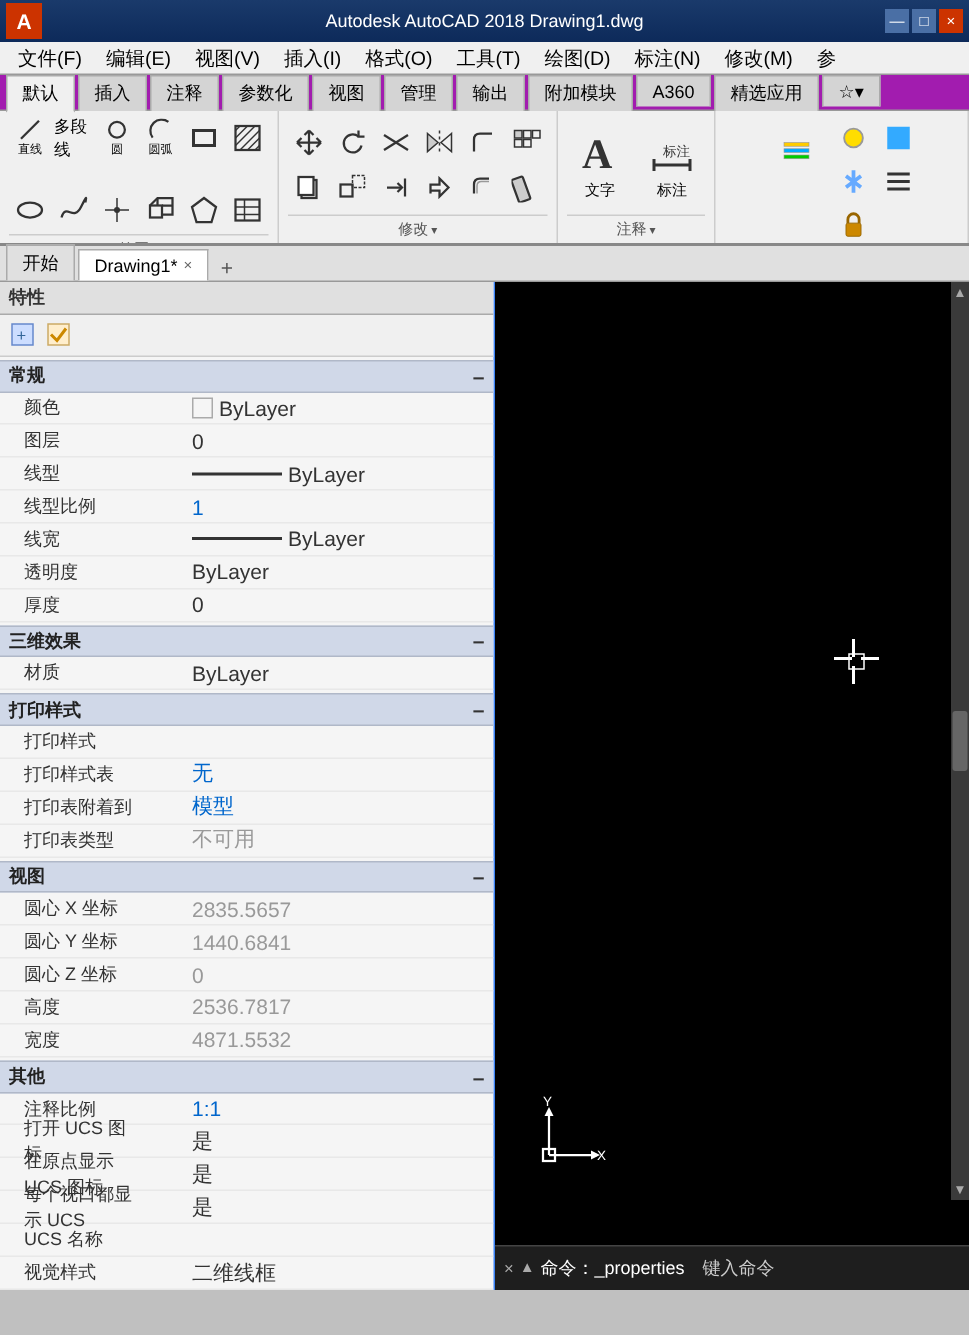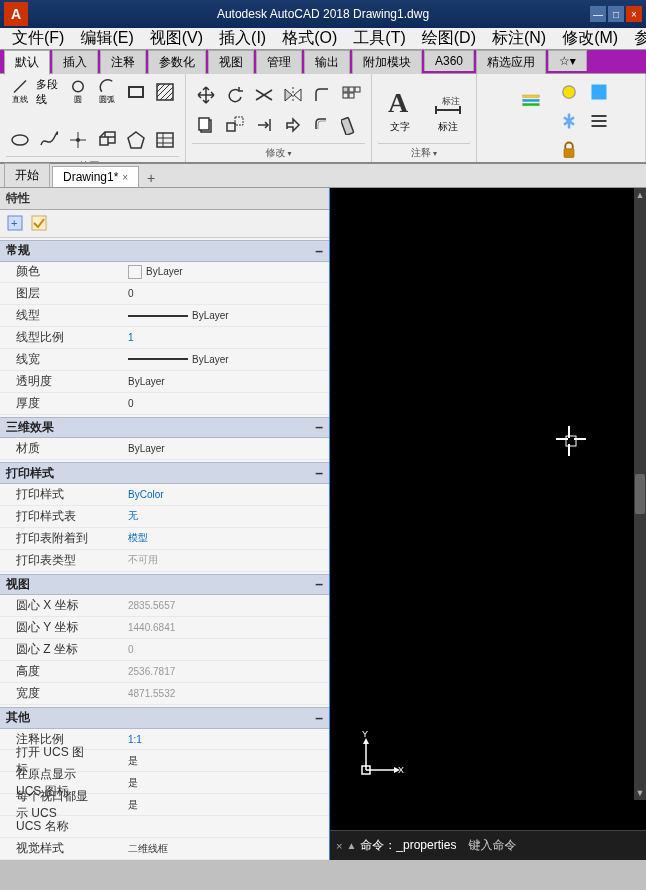--- a/index.html
+++ b/index.html
@@ -26,21 +26,21 @@
     #titlebar-controls span {
       width: 16px; height: 16px; background: #4a6fa5; display: flex; align-items: center; justify-content: center; color: white; font-size: 10px; cursor: pointer;
     }
 
     
     #menubar {
       height: 22px;
       background: #f0f0f0;
       display: flex; align-items: center;
       border-bottom: 1px solid #999;
-      font-size: 16px;
+      font-size: 13px;
       padding: 0 4px;
     }
     #menubar span {
       padding: 2px 8px; cursor: pointer; white-space: nowrap;
     }
 
     
     #ribbon-tabs {
       height: 24px;
       background: #a21caf;
@@ -208,21 +208,21 @@
       width: 100px;
       padding: 0 6px 0 16px;
       color: #333;
       font-size: 12px;
       flex-shrink: 0;
     }
     .prop-value {
       flex: 1;
       padding: 0 4px;
       color: #333;
-      font-size: 10px;
+      font-size: 14px;
     }
     .prop-value.blue { color: #0066cc; }
     .prop-value.gray { color: #999; }
     .prop-value.has-line {
       display: flex; align-items: center; gap: 4px;
     }
     .prop-line {
       flex: 1; height: 2px; background: #333; max-width: 60px;
     }
 
@@ -640,21 +640,20 @@
       <div class="prop-label">材质</div>
       <div class="prop-value">ByLayer</div>
     </div>
 
     <div class="prop-section-header">
       <span>打印样式</span>
       <span class="prop-section-minus">–</span>
     </div>
     <div class="prop-row">
       <div class="prop-label">打印样式</div>
-      <div class="prop-value blue">ByColor</div>
     </div>
     <div class="prop-row">
       <div class="prop-label">打印样式表</div>
       <div class="prop-value blue">无</div>
     </div>
     <div class="prop-row">
       <div class="prop-label">打印表附着到</div>
       <div class="prop-value blue">模型</div>
     </div>
     <div class="prop-row">

